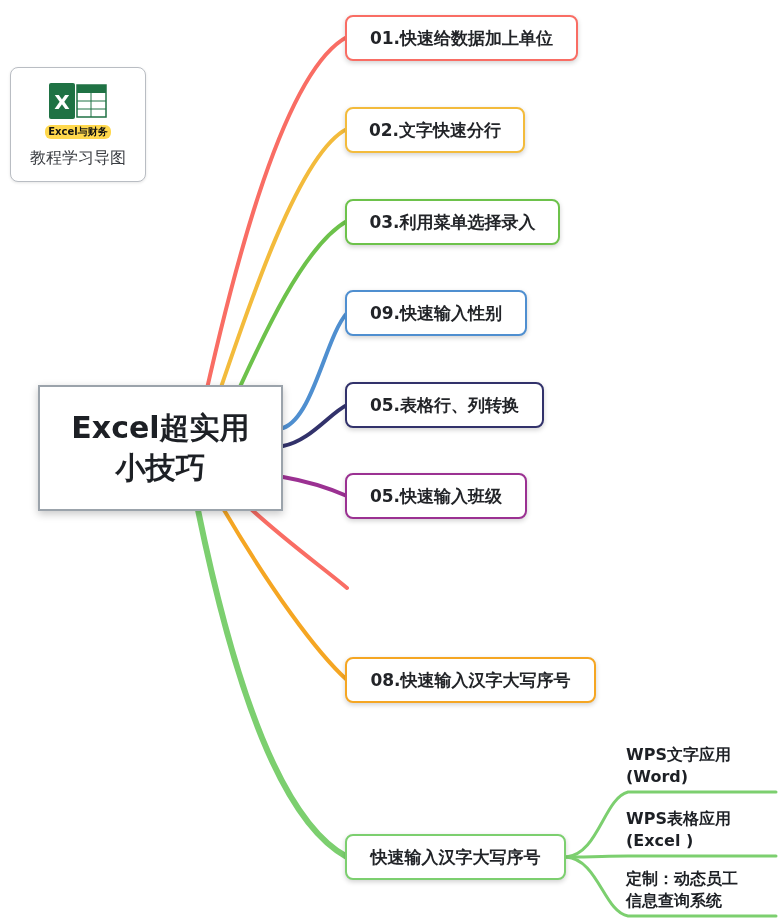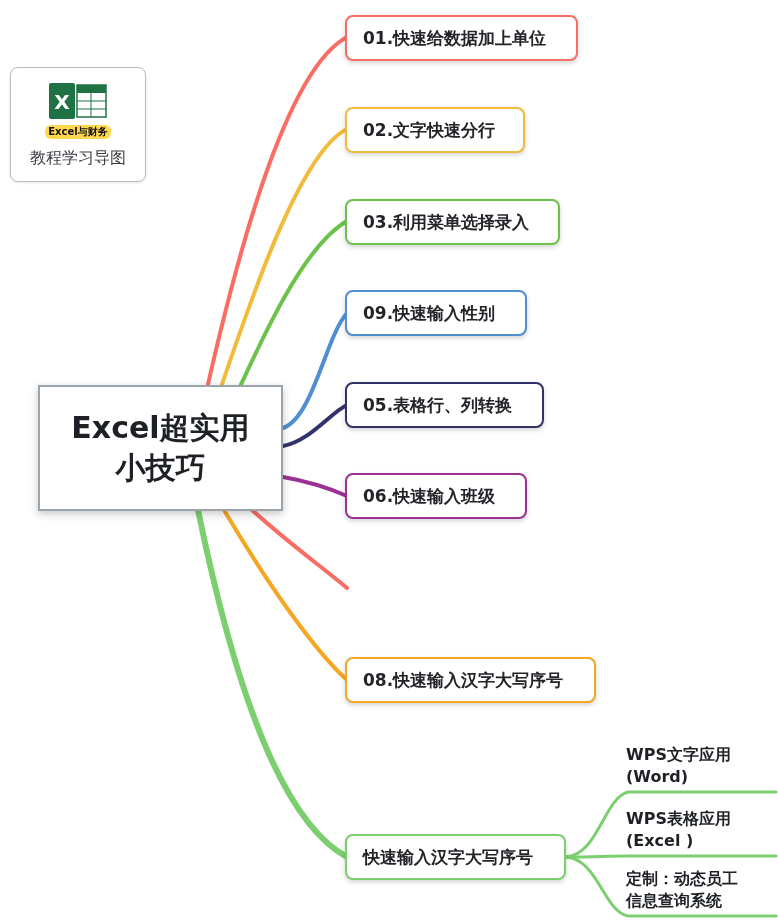--- a/index.html
+++ b/index.html
@@ -18,21 +18,21 @@
     box-sizing: border-box;
     background: #ffffff;
     border: 2px solid #cccccc;
     border-radius: 8px;
     padding: 10px 16px;
     font-size: 17px;
     font-weight: bold;
     color: #222428;
     line-height: 1.3;
     white-space: nowrap;
-    text-align: left;
+    text-align: center;
     box-shadow: 0 2px 5px rgba(0,0,0,0.18);
   }
   .root-node {
     position: absolute;
     left: 38px; top: 385px;
     z-index: 3;
     box-sizing: border-box;
     min-width: 245px;
     min-height: 126px;
     background: #ffffff;
@@ -140,21 +140,21 @@
   <div class="node" style="left: 345px; top: 199px; min-width: 215px; border-color: rgb(109, 194, 75);">
     <span>03.利用菜单选择录入</span>
   </div>
   <div class="node" style="left: 345px; top: 290px; min-width: 182px; border-color: rgb(79, 143, 208);">
     <span>09.快速输入性别</span>
   </div>
   <div class="node" style="left: 345px; top: 382px; min-width: 199px; border-color: rgb(50, 50, 107);">
     <span>05.表格行、列转换</span>
   </div>
   <div class="node" style="left: 345px; top: 473px; min-width: 182px; border-color: rgb(155, 49, 146);">
-    <span>06.快速输入班级</span>
+    <span>05.快速输入班级</span>
   </div>
   <div class="node" style="left: 345px; top: 657px; min-width: 251px; border-color: rgb(245, 166, 35);">
     <span>08.快速输入汉字大写序号</span>
   </div>
   <div class="node" style="left: 345px; top: 834px; min-width: 221px; border-color: rgb(124, 207, 111);">
     <span>快速输入汉字大写序号</span>
   </div>
 
   <div class="sub-node" style="top:744px;">
     <div>WPS文字应用</div>

